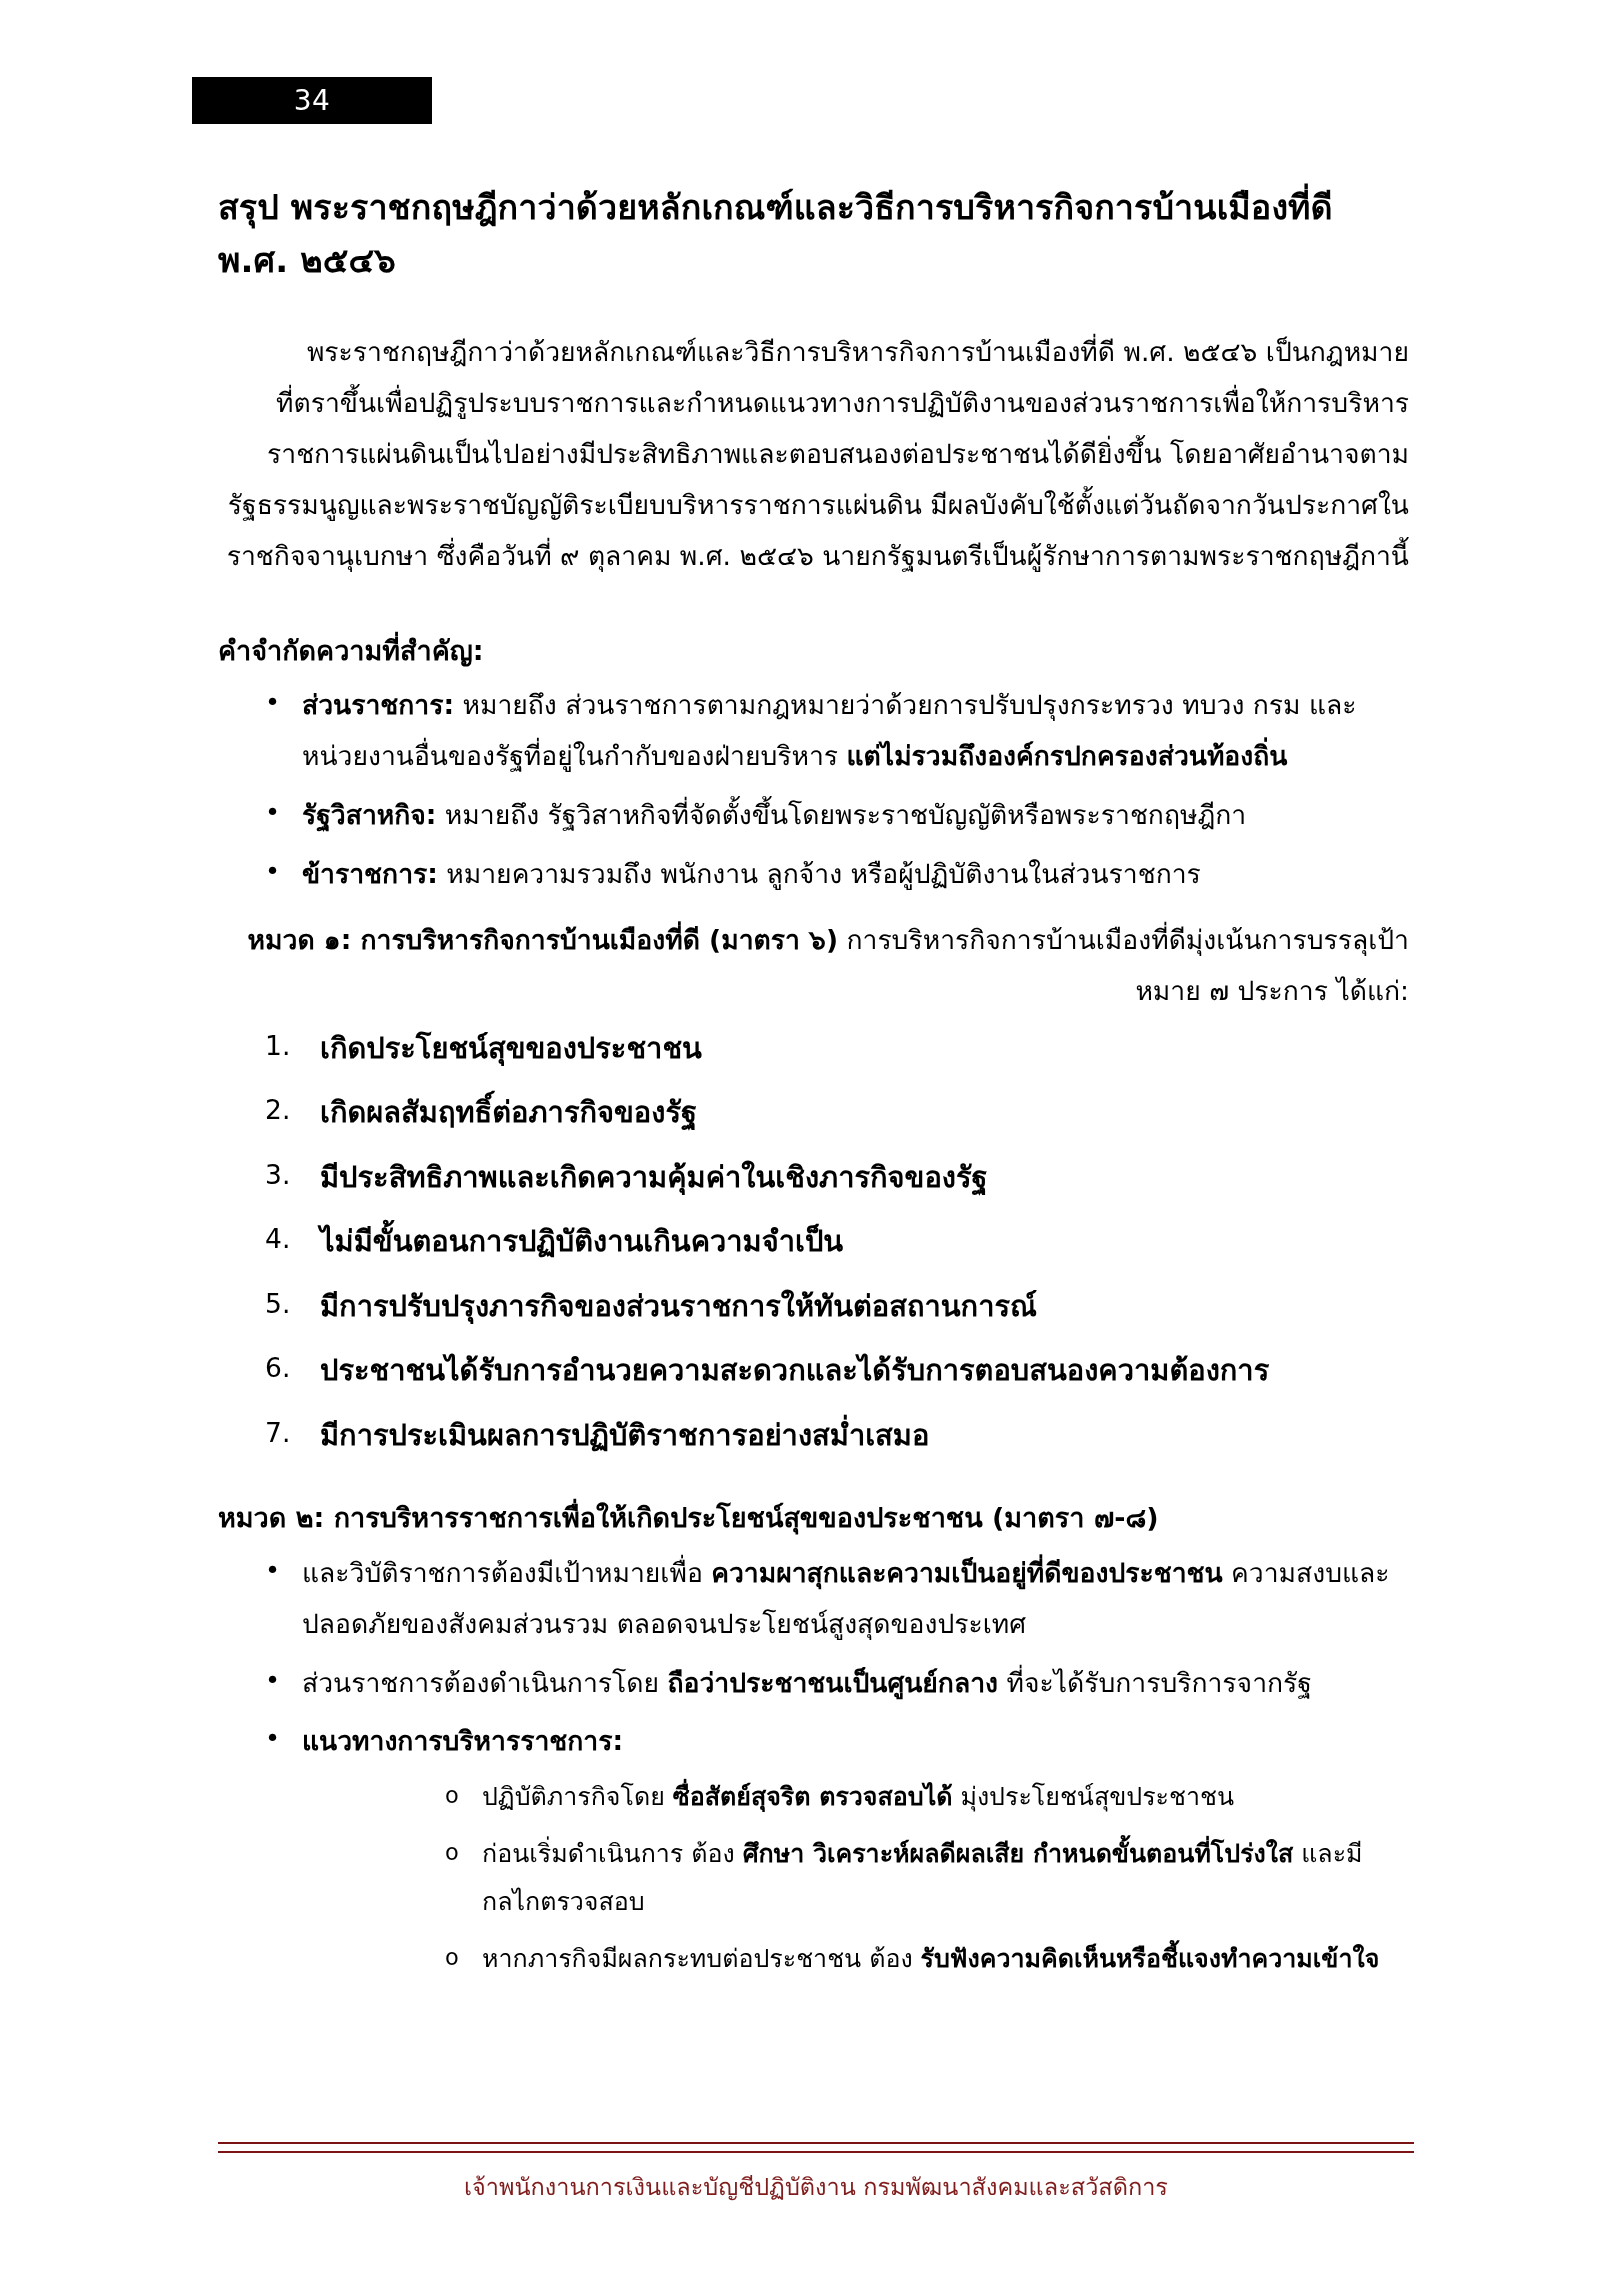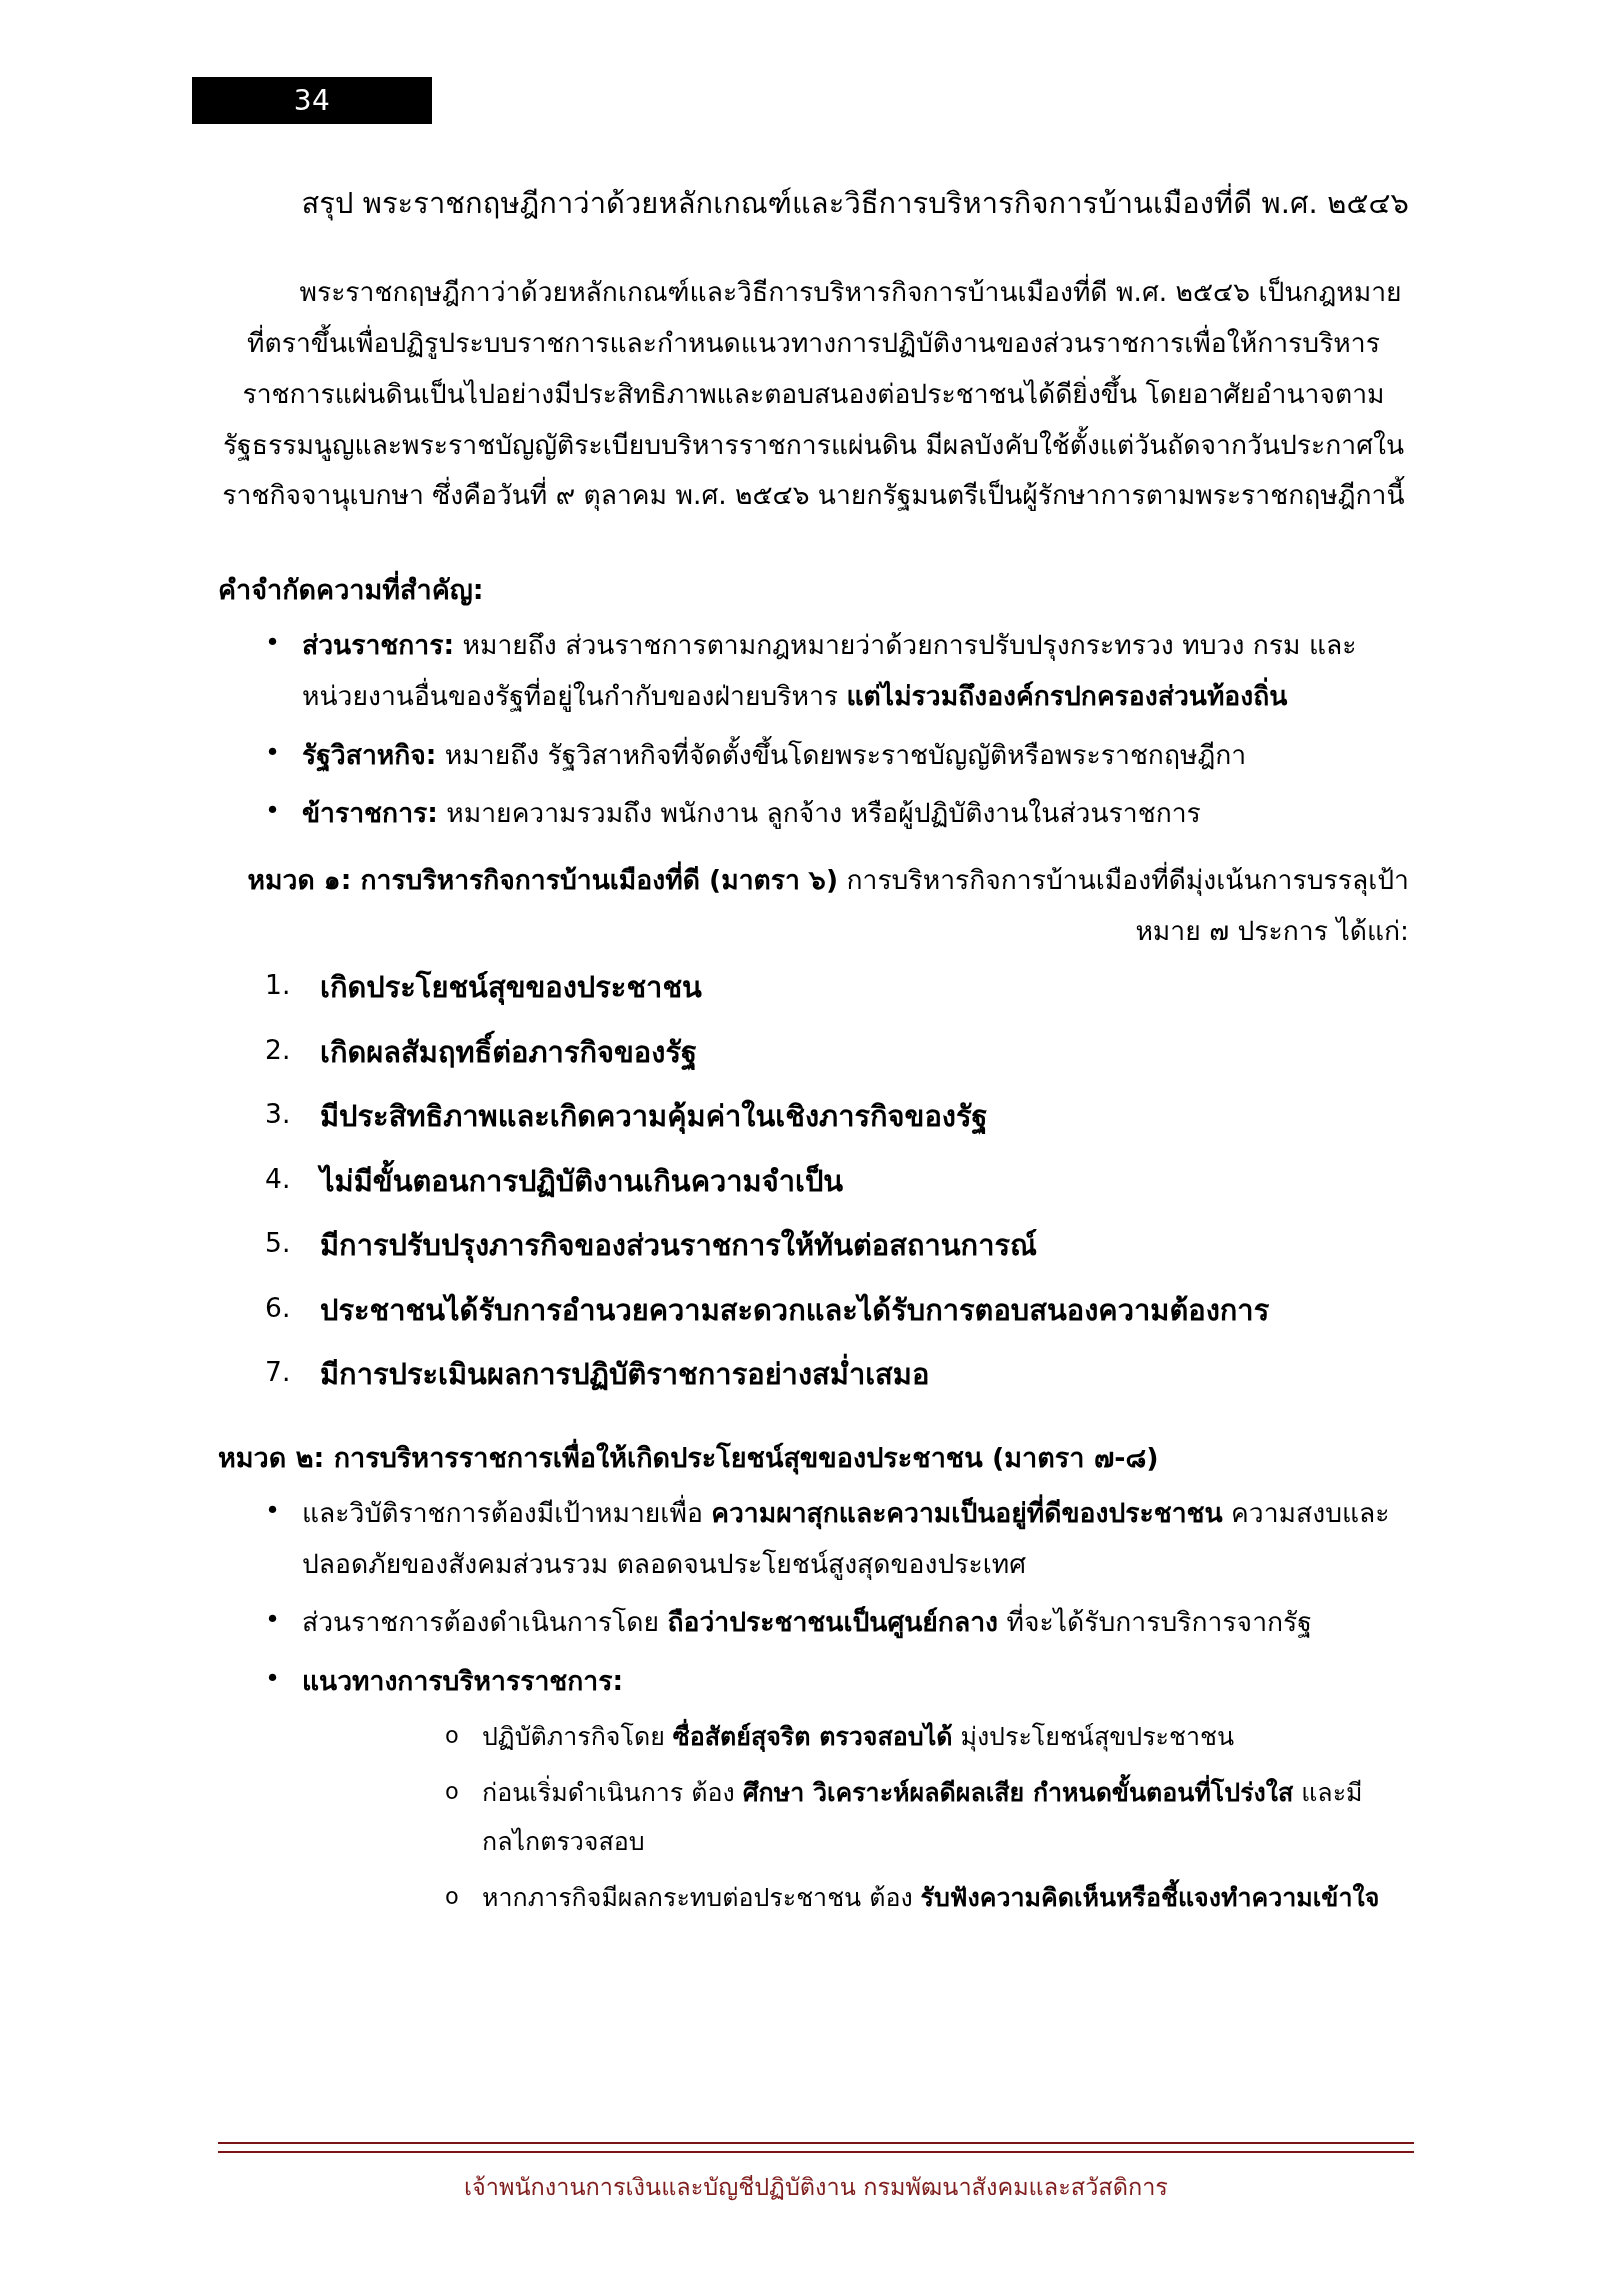--- a/index.html
+++ b/index.html
@@ -42,33 +42,33 @@
 
   
   .content {
     position: absolute;
     left: 218px;
     top: 181px;
     width: 1191px;
   }
 
   .doc-title {
-    text-align: right;
-    font-size: 29px;
-    font-weight: normal;
+    text-align: left;
+    font-size: 34px;
+    font-weight: bold;
     line-height: 1.55;
     margin: 0 0 41px 0;
     letter-spacing: 0.1px;
   }
 
   p.body-para {
     font-size: 26.5px;
     line-height: 1.92;
     margin: 0 0 7.8px 0;
-    text-align: center;
+    text-align: right;
     text-indent: 74px;
   }
 
   h2.section-head {
     font-size: 27px;
     font-weight: bold;
     line-height: 1.92;
     margin: 43px 0 3.9px 0;
   }
 

